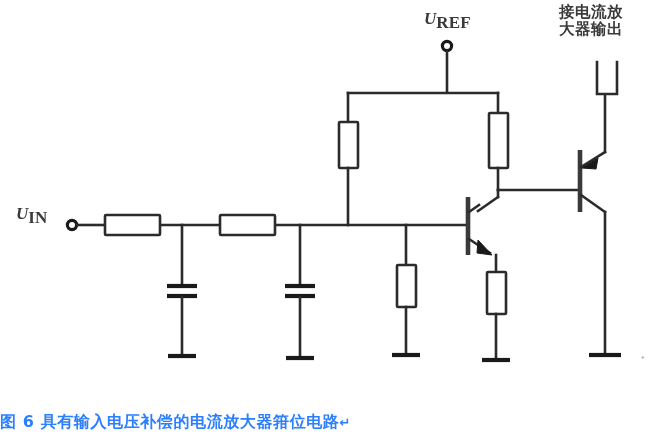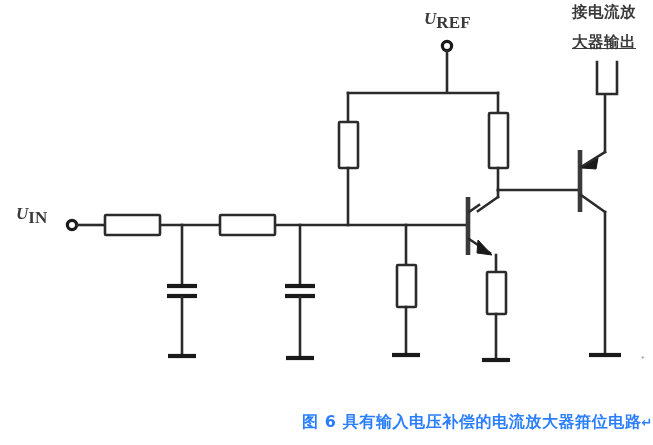--- a/index.html
+++ b/index.html
@@ -81,37 +81,37 @@
     font-size: 17px;
     font-style: normal;
     font-weight: 700;
     vertical-align: sub;
     letter-spacing: 0.2px;
   }
   #label-uin { left: 16px; top: 205px; }
   #label-uref { left: 424px; top: 10px; }
 
   #label-output {
-    left: 572px;
+    left: 559px;
     top: 4px;
     font-family: "DejaVu Sans", sans-serif;
     font-size: 15.5px;
     font-weight: 700;
     color: #3a3a3a;
     letter-spacing: 0.5px;
     text-align: left;
   }
-  #label-output .line2 { display: block; margin-top: 14px; text-decoration: underline; }
+  #label-output .line2 { display: block; margin-top: 1px; }
 
   #caption {
     position: absolute;
     left: 0;
     top: 412px;
     width: 653px;
-    text-align: right;
+    text-align: left;
     font-family: "DejaVu Sans", sans-serif;
     font-size: 16px;
     font-weight: 600;
     color: #2b7fff;
     letter-spacing: 0.6px;
   }
   #caption .pilcrow {
     font-size: 13px;
     color: #2b7fff;
   }

